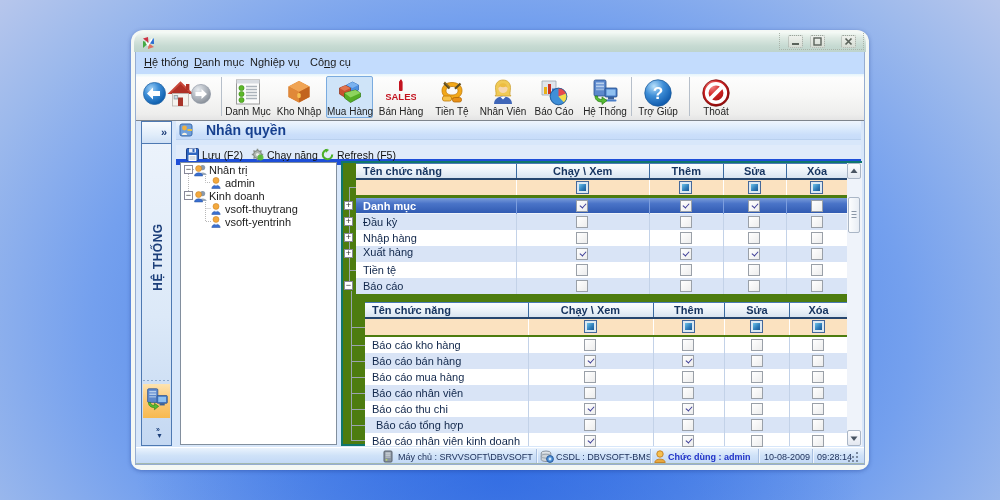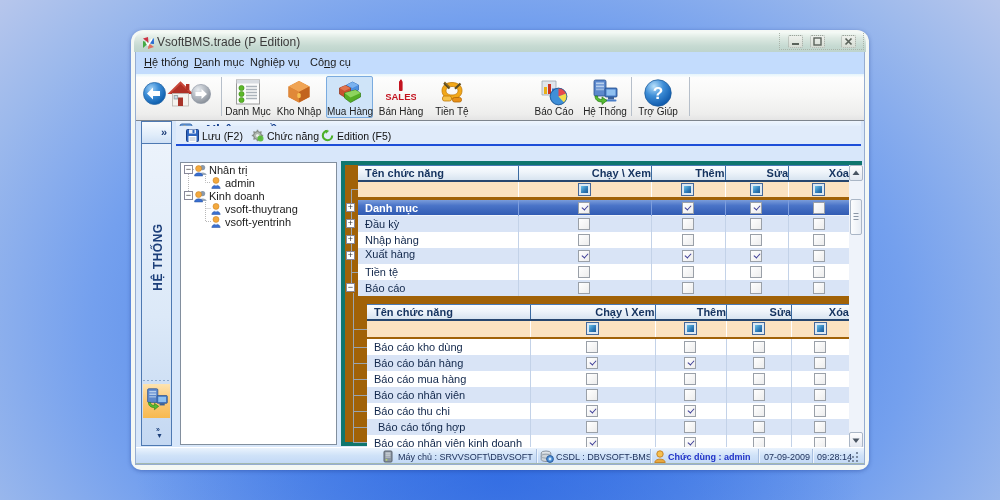--- a/index.html
+++ b/index.html
@@ -58,30 +58,30 @@
   background-image:repeating-linear-gradient(90deg,#8aa8cc 0 2px,transparent 2px 4px); }
 #sicon { left:1px; top:262px; width:27px; height:34px;
   background:linear-gradient(180deg,#fde3b0 0%,#fbc978 50%,#f7b94f 100%); }
 #schev { left:14px; top:305px; font-size:7px; color:#1c3f7a; font-weight:bold; line-height:6px; }
 
 #caption { left:40px; top:0px; width:685px; height:19px;
   background:linear-gradient(180deg,#eef5fd 0%,#dcebfc 40%,#cbdffa 75%,#c7dcf9 100%);
   border-bottom:1px solid #b9d0ee; }
 #caption .ct { position:absolute; left:30px; top:1px; font-size:14px; font-weight:bold; color:#17408f; }
 
-#toolbar2 { left:40px; top:5px; width:685px; height:20px; background:#e0ebfa; border-bottom:2px solid #1d4ed8; }
+#toolbar2 { left:40px; top:24px; width:685px; height:20px; background:#e0ebfa; border-bottom:6px solid #1d4ed8; }
 #toolbar2 span { position:absolute; top:4px; font-size:10.5px; color:#111; white-space:nowrap; }
 
 #treepanel { left:44px; top:41px; width:157px; height:283px; background:#fff; border:1px solid #828f9e; }
 #treepanel .tt { position:absolute; font-size:11px; color:#1a1a1a; white-space:nowrap; }
 
-#gridpanel { left:205px; top:39.5px; width:521px; height:285.5px; background:#a16207; border:4px solid #0f766e; }
+#gridpanel { left:205px; top:39.5px; width:521px; height:285.5px; background:#4d7c0f; border:2px solid #0f766e; }
 .cell { position:absolute; overflow:hidden; }
 .hdr { background:linear-gradient(180deg,#fbfdfe 0%,#eef4fa 45%,#d8e4f0 100%);
-  font-size:11px; font-weight:bold; color:#15335f; text-align:right; }
+  font-size:11px; font-weight:bold; color:#15335f; text-align:center; }
 .peach { background:#fbe2c0; }
 .rowA { background:#ffffff; }
 .rowB { background:#d9e4f6; }
 .rowsel { background:linear-gradient(180deg,#7a9cda 0%,#4a74c8 35%,#2e58b0 100%); }
 .rtxt { position:absolute; font-size:11px; color:#10264a; white-space:nowrap; }
 .vline { position:absolute; width:1px; background:#c3d2e8; }
 .cb { position:absolute; width:12px; height:12px; border:1px solid #9aa0a8;
   background:linear-gradient(135deg,#ffffff 0%,#ededed 100%); }
 .cb.chk::after { content:""; position:absolute; left:2.5px; top:2px; width:5px; height:3px;
   border-left:1.6px solid #3c3c96; border-bottom:1.6px solid #3c3c96; transform:rotate(-48deg); }
@@ -103,21 +103,20 @@
   <div id="innerframe" style="left:4px;top:21px;width:730px;height:414px;border:1px solid #96add0;background:transparent"></div>
   <div id="titlebar">
     <svg style="position:absolute;left:8px;top:4px" width="13" height="14" viewBox="0 0 13 14">
       <path d="M6.5 7 L12 2 L12 8 Z" fill="#3b82e0"></path>
       <path d="M6.5 7 L1 2.5 L6 1 Z" fill="#cc3344"></path>
       <path d="M6.5 7 L1 12 L1 5 Z" fill="#44aa44"></path>
       <path d="M6.5 7 L12 11 L6 13 Z" fill="#e07060"></path>
       <path d="M6.5 7 L11 3 L12 8 Z" fill="#2a6ad0"></path>
       <path d="M4 6 L6 9 L10 3" stroke="#fff" stroke-width="1.6" fill="none"></path>
     </svg>
-    <span id="title-text">VsoftBMS.trade (P Edition)</span>
     <div style="left:645px;top:1px;width:85px;height:17px;border-bottom:1px dotted #aab4aa;border-left:1px dotted #aab4aa;border-right:1px dotted #aab4aa"></div>
     <div class="winbtn" style="left:654px">
       <svg width="13" height="11">
           <rect x="3" y="7" width="7" height="2" fill="#5a625a"></rect>
         </svg>
     </div>
     <div class="winbtn" style="left:676px">
       <svg width="13" height="11">
           <rect x="3" y="2" width="7" height="7" fill="none" stroke="#5a625a" stroke-width="1.4"></rect>
         </svg>
@@ -218,20 +217,30 @@
     <div class="tbtn" style="left:292px">
       <svg width="26" height="26" viewBox="0 0 26 26">
         <path d="M13 3.5 C19 3.5 23 7 23 11.5 C23 16.5 19 20 13 20 C7 20 3 16.5 3 11.5 C3 7 7 3.5 13 3.5 Z M13 7.5 C9.5 7.5 7 9.2 7 11.7 C7 14.4 9.5 16 13 16 C16.5 16 19 14.4 19 11.7 C19 9.2 16.5 7.5 13 7.5 Z" fill="#f2a818" stroke="#c07808" stroke-width="0.8"></path>
         <path d="M5 4 L10.5 9.5 M21.5 4.5 L16 9.8" stroke="#5a4a20" stroke-width="2.2"></path>
         <path d="M5.5 3 L11 8.5" stroke="#8a6a2a" stroke-width="1.2"></path>
         <rect x="3.5" y="17" width="9" height="5" rx="2" fill="#f6c24a" stroke="#c07808" stroke-width="0.8"></rect>
         <rect x="13.5" y="18.5" width="9" height="4.5" rx="2" fill="#e89018" stroke="#b06808" stroke-width="0.8"></rect>
       </svg>
       <div class="lbl">Tiền Tệ</div>
     </div>
+    <div class="tbtn" style="left:343px">
+      <svg width="24" height="26" viewBox="0 0 24 26">
+        <path d="M12 1 C7 1 4.5 4.5 4.5 8.5 C4.5 13 6 15.5 4 17 L20 17 C18 15.5 19.5 13 19.5 8.5 C19.5 4.5 17 1 12 1 Z" fill="#f0ca56" stroke="#c89a28" stroke-width="0.7"></path>
+        <circle cx="12" cy="9.5" r="4.6" fill="#f6d7b0"></circle>
+        <path d="M7.4 9 C7.4 5.8 9.4 4.2 12 4.2 C14.6 4.2 16.6 5.8 16.6 9 L15 7.6 C13.5 8.6 10.5 8.6 9 7.6 Z" fill="#edbd42"></path>
+        <path d="M3 25 C3 20 7 17.5 12 17.5 C17 17.5 21 20 21 25 Z" fill="#3f66b8"></path>
+        <path d="M9.5 18 L12 20.5 L14.5 18 L12.8 17.6 Z" fill="#fff"></path>
+      </svg>
+      <div class="lbl">Nhân Viên</div>
+    </div>
     <div class="tbtn" style="left:394px">
       <svg width="28" height="27" viewBox="0 0 28 27">
         <path d="M2 2 L16 2 L16 16 L2 16 Z" fill="#dfe5ec" stroke="#9aa4b0" stroke-width="0.8"></path>
         <rect x="4" y="8" width="3" height="7" fill="#e8b018"></rect>
         <rect x="8" y="5" width="3" height="10" fill="#cc3322"></rect>
         <rect x="12" y="9.5" width="3" height="5.5" fill="#3a70c8"></rect>
         <circle cx="18.5" cy="17.5" r="8.3" fill="#3f8fd8" stroke="#1b5a9c" stroke-width="0.7"></circle>
         <path d="M18.5 17.5 L18.5 9.2 A8.3 8.3 0 0 1 26.2 14.5 Z" fill="#e8494a"></path>
         <path d="M18.5 17.5 L26.2 14.5 A8.3 8.3 0 0 1 24 23.5 Z" fill="#f2de4a"></path>
         <circle cx="18.5" cy="17.5" r="8.3" fill="none" stroke="#1b5a9c" stroke-width="0.7"></circle>
@@ -261,20 +270,36 @@
               <stop offset="0.45" stop-color="#3f8fd8"></stop>
               <stop offset="1" stop-color="#0b55a8"></stop>
         </radialGradient>
           </defs>
         <circle cx="13" cy="13" r="12.3" fill="url(#hg1)" stroke="#1a5a9a" stroke-width="0.7"></circle>
         <text x="13" y="19" text-anchor="middle" font-family="Liberation Sans" font-weight="bold" font-size="16" fill="#fff">?</text>
       </svg>
       <div class="lbl">Trợ Giúp</div>
     </div>
     <div class="tbsep" style="left:553px"></div>
+    <div class="tbtn" style="left:556px">
+      <svg width="28" height="28" viewBox="0 0 26 26">
+        <defs>
+            <radialGradient id="xg1" cx="35%" cy="25%" r="80%">
+          <stop offset="0" stop-color="#f08a8a"></stop>
+              <stop offset="0.4" stop-color="#d42525"></stop>
+              <stop offset="1" stop-color="#8f0a0a"></stop>
+        </radialGradient>
+          </defs>
+        <circle cx="13" cy="13" r="12.3" fill="url(#xg1)" stroke="#7a0808" stroke-width="0.7"></circle>
+        <path d="M5.5 9.5 L9.5 5.5 L13 9 L16.5 5.5 L20.5 9.5 L17 13 L20.5 16.5 L16.5 20.5 L13 17 L9.5 20.5 L5.5 16.5 L9 13 Z" fill="#fff" opacity="0"></path>
+        <circle cx="13" cy="13" r="8.6" fill="none" stroke="#fff" stroke-width="3.4"></circle>
+        <rect x="5" y="11.3" width="16" height="3.4" fill="#fff" transform="rotate(-45 13 13)"></rect>
+      </svg>
+      <div class="lbl">Thoát</div>
+    </div>
   </div>
   <div id="content">
     <div id="sidebar">
       <div class="shead">»</div>
       <div id="vtext">HỆ THỐNG</div>
       <div id="sdot"></div>
       <div id="sicon">
         <svg style="position:absolute;left:2px;top:3px" width="24" height="24" viewBox="0 0 28 26">
           <rect x="3" y="1" width="12" height="16" rx="1.5" fill="#5c88cc" stroke="#2a5090" stroke-width="0.8"></rect>
           <rect x="5" y="3.5" width="8" height="1.8" fill="#b8d0ee"></rect>
@@ -307,27 +332,27 @@
       </svg>
       <span style="left:26px">Lưu (F2)</span>
       <svg style="position:absolute;left:75px;top:3px" width="13" height="13" viewBox="0 0 13 13">
         <circle cx="6.5" cy="6.5" r="4" fill="#b0b8b0" stroke="#787f78"></circle>
         <g stroke="#888f88" stroke-width="1.6">
           <path d="M6.5 0.8 V3 M6.5 10 V12.2 M0.8 6.5 H3 M10 6.5 H12.2 M2.5 2.5 L4 4 M9 9 L10.5 10.5 M10.5 2.5 L9 4 M4 9 L2.5 10.5"></path>
         </g>
         <circle cx="6.5" cy="6.5" r="1.6" fill="#e8ece8"></circle>
         <circle cx="9.5" cy="9.5" r="3" fill="#55bb33" opacity="0.9"></circle>
       </svg>
-      <span style="left:91px">Chức năng</span>
+      <span style="left:91px">Chạy năng</span>
       <svg style="position:absolute;left:145px;top:3px" width="13" height="13" viewBox="0 0 13 13">
         <path d="M11.2 6.5 A4.7 4.7 0 1 1 6.5 1.8" fill="none" stroke="#4cb02a" stroke-width="2.1"></path>
         <path d="M3.8 1 L8.2 1.8 L5 4.8 Z" fill="#4cb02a"></path>
         <path d="M9.2 12 L12.4 9 L8 8.4 Z" fill="#4cb02a" opacity="0"></path>
       </svg>
-      <span style="left:161px">Edition (F5)</span>
+      <span style="left:161px">Refresh (F5)</span>
     </div>
     <div id="treepanel">
       <svg width="155" height="75" viewBox="0 0 155 75" style="position:absolute;left:0;top:0">
         <g stroke="#b8b8b8" stroke-width="1" stroke-dasharray="1,1" fill="none">
           <path d="M7.5 11 V32"></path>
             <path d="M12 6.5 H13"></path>
           <path d="M24.5 11 V19.5 H30"></path>
           <path d="M24.5 37 V58.5 H30 M24.5 45.5 H30"></path>
         </g>
         <g class="ticons">
@@ -476,21 +501,21 @@
       <div class="cell rowB" style="left:22px;top:190px;width:482px;height:16px"></div>
       <div class="cell rowA" style="left:22px;top:206px;width:482px;height:16px"></div>
       <div class="cell rowB" style="left:22px;top:222px;width:482px;height:16px"></div>
       <div class="cell rowA" style="left:22px;top:238px;width:482px;height:16px"></div>
       <div class="cell rowB" style="left:22px;top:254px;width:482px;height:16px"></div>
       <div class="cell rowA" style="left:22px;top:270px;width:482px;height:13.5px"></div>
       <div class="vline" style="left:184.5px;top:174px;height:109.5px"></div>
       <div class="vline" style="left:309.5px;top:174px;height:109.5px"></div>
       <div class="vline" style="left:381px;top:174px;height:109.5px"></div>
       <div class="vline" style="left:446px;top:174px;height:109.5px"></div>
-      <span class="rtxt" style="left:29px;top:176px">Báo cáo kho dùng</span>
+      <span class="rtxt" style="left:29px;top:176px">Báo cáo kho hàng</span>
       <span class="rtxt" style="left:29px;top:192px">Báo cáo bán hàng</span>
       <span class="rtxt" style="left:29px;top:208px">Báo cáo mua hàng</span>
       <span class="rtxt" style="left:29px;top:224px">Báo cáo nhân viên</span>
       <span class="rtxt" style="left:29px;top:240px">Báo cáo thu chi</span>
       <span class="rtxt" style="left:33px;top:256px">Báo cáo tổng hợp</span>
       <span class="rtxt" style="left:29px;top:272px">Báo cáo nhân viên kinh doanh</span>
       <div class="cb" style="left:241px;top:176px"></div>
       <div class="cb" style="left:339px;top:176px"></div>
       <div class="cb" style="left:407.5px;top:176px"></div>
       <div class="cb" style="left:469px;top:176px"></div>
@@ -558,21 +583,21 @@
       <circle cx="10" cy="9" r="1.4" fill="#cfe4f8"></circle>
     </svg>
     <span class="st" style="left:420px">CSDL : DBVSOFT-BMS</span>
     <div class="sep" style="left:514px"></div>
     <svg style="position:absolute;left:518px;top:2px" width="12" height="13" viewBox="0 0 12 13">
       <circle cx="6" cy="4" r="3.2" fill="#f6c050" stroke="#c8862a"></circle>
       <path d="M0.8 12.5 C0.8 8 11.2 8 11.2 12.5 Z" fill="#e8a83e" stroke="#c8862a"></path>
     </svg>
     <span class="st" style="left:532px;font-weight:bold;color:#2033c8">Chức dùng : admin</span>
     <div class="sep" style="left:622px"></div>
-    <span class="st" style="left:628px">07-09-2009</span>
+    <span class="st" style="left:628px">10-08-2009</span>
     <div class="sep" style="left:676px"></div>
     <span class="st" style="left:681px">09:28:14</span>
     <svg style="position:absolute;left:712px;top:4px" width="11" height="11">
       <g fill="#7a8aa0">
         <rect x="8" y="0" width="2" height="2"></rect>
           <rect x="8" y="4" width="2" height="2"></rect>
           <rect x="8" y="8" width="2" height="2"></rect>
         <rect x="4" y="4" width="2" height="2"></rect>
           <rect x="4" y="8" width="2" height="2"></rect>
         <rect x="0" y="8" width="2" height="2"></rect>

